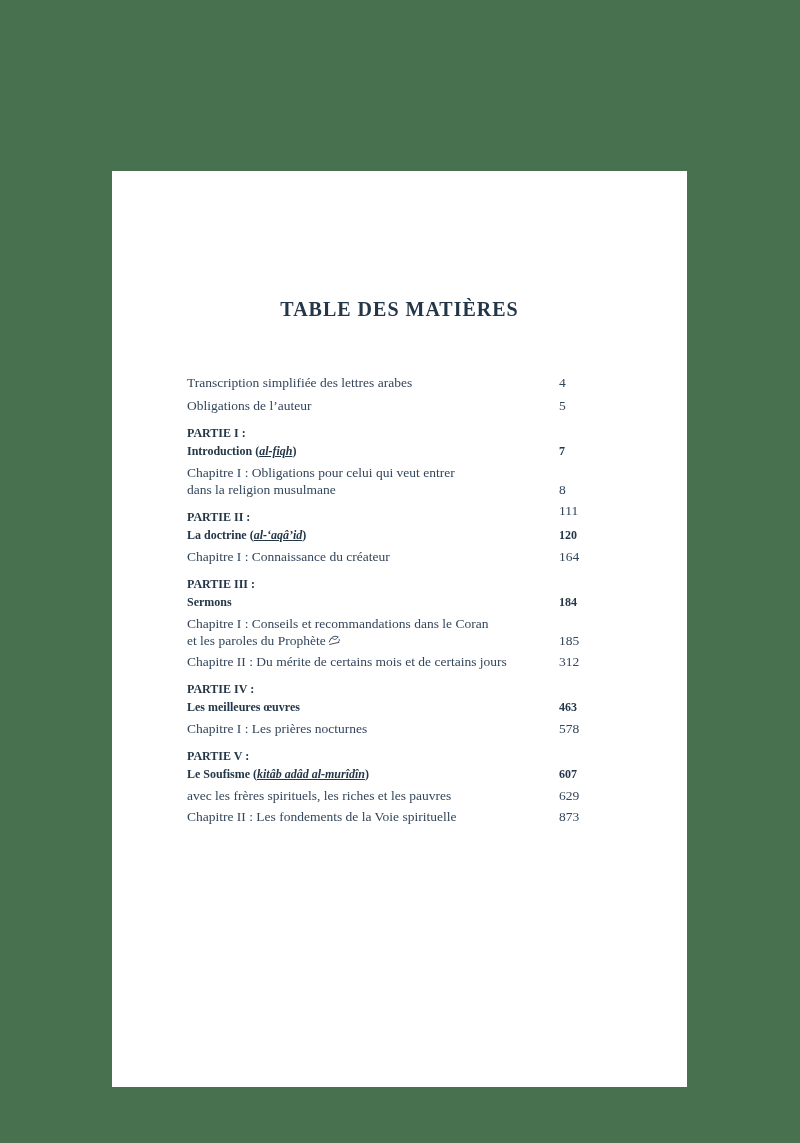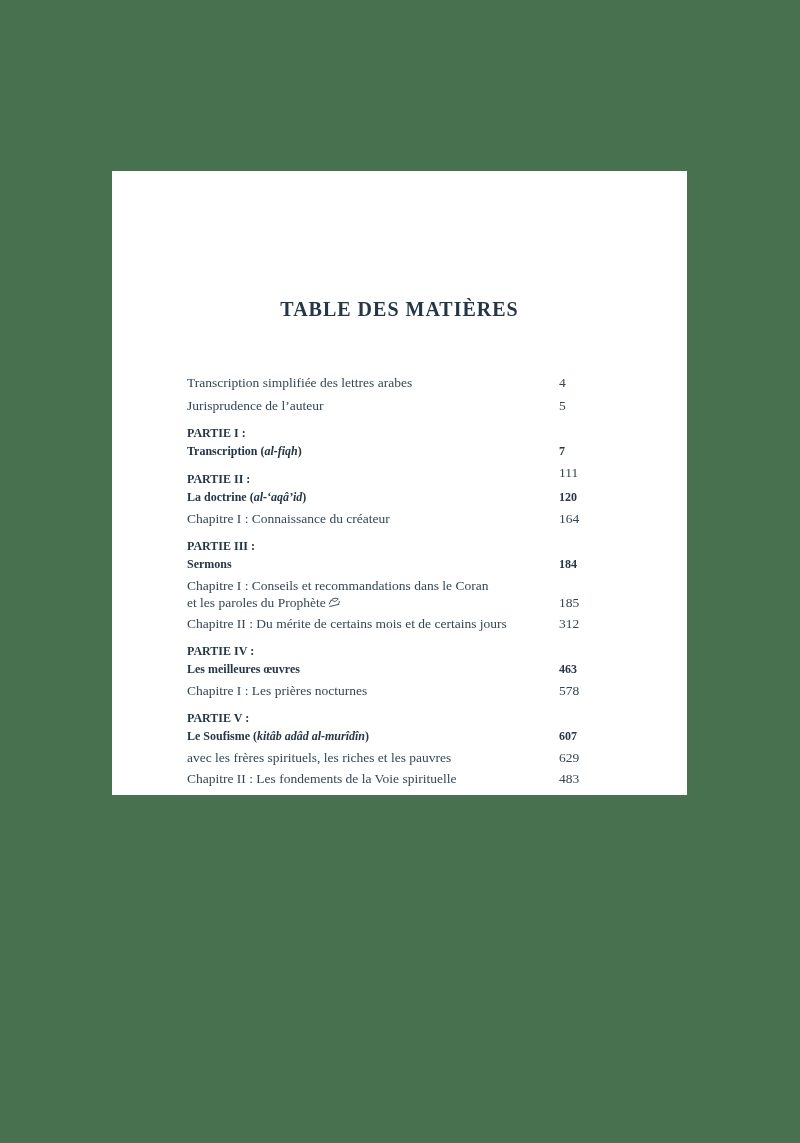--- a/index.html
+++ b/index.html
@@ -9,21 +9,21 @@
     position: relative;
     background: #48714F;
     font-family: "Liberation Serif", serif;
     overflow: hidden;
   }
   .page {
     position: absolute;
     left: 112px;
     top: 171px;
     width: 575px;
-    height: 624px;
+    height: 916px;
     background: #ffffff;
   }
   .doc-title {
     position: absolute;
     left: 0;
     top: 127px;
     width: 100%;
     text-align: center;
     font-size: 20px;
     font-weight: 700;
@@ -48,21 +48,21 @@
   .num.bold { font-weight: 700; color: #243749; text-align: right; }
   .front .row { margin-bottom: 6px; }
   .front { margin-bottom: 7px; }
   .section { margin-top: 10px; }
   .part-line {
     line-height: 18px;
     font-size: 12px;
     font-weight: 700;
     color: #243749;
   }
-  .part-line .it { font-style: italic; }
+  .part-line .it { font-style: italic; text-decoration: underline; }
   .chapter { margin-top: 4px; }
   .pbuh-icon {
     display: inline-block;
     width: 13px;
     height: 12px;
     margin-left: 2px;
     vertical-align: -1px;
   }
   .pbuh-icon svg { display: block; }
 </style>
@@ -74,30 +74,39 @@
   <div class="doc-title">TABLE DES MATIÈRES</div>
 
   <div class="toc">
 
     <div class="front">
       <div class="row">
         <span class="txt">Transcription simplifiée des lettres arabes</span>
         <span class="num">4</span>
       </div>
       <div class="row">
-        <span class="txt">Jurisprudence de l’auteur</span>
+        <span class="txt">Obligations de l’auteur</span>
         <span class="num">5</span>
       </div>
     </div>
 
     <div class="section">
       <div class="part-line">PARTIE I :</div>
       <div class="row part-line">
-        <span class="txt"><span>Transcription (</span><span class="it">al-fiqh</span><span>)</span></span>
+        <span class="txt"><span>Introduction (</span><span class="it">al-fiqh</span><span>)</span></span>
         <span class="num">7</span>
+      </div>
+      <div class="chapter">
+        <div class="row">
+          <span class="txt">Chapitre I : Obligations pour celui qui veut entrer</span>
+        </div>
+        <div class="row">
+          <span class="txt">dans la religion musulmane</span>
+          <span class="num">8</span>
+        </div>
       </div>
       <div class="chapter">
         <div class="row">
           <span class="num">111</span>
         </div>
       </div>
     </div>
 
     <div class="section">
       <div class="part-line">PARTIE II :</div>
@@ -163,19 +172,19 @@
       </div>
       <div class="chapter">
         <div class="row">
           <span class="txt">avec les frères spirituels, les riches et les pauvres</span>
           <span class="num">629</span>
         </div>
       </div>
       <div class="chapter">
         <div class="row">
           <span class="txt">Chapitre II : Les fondements de la Voie spirituelle</span>
-          <span class="num">483</span>
+          <span class="num">873</span>
         </div>
       </div>
     </div>
 
   </div>
 </div>
 
 </body></html>

